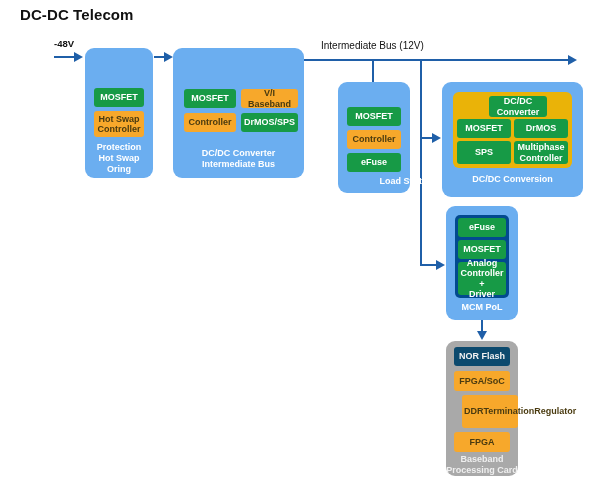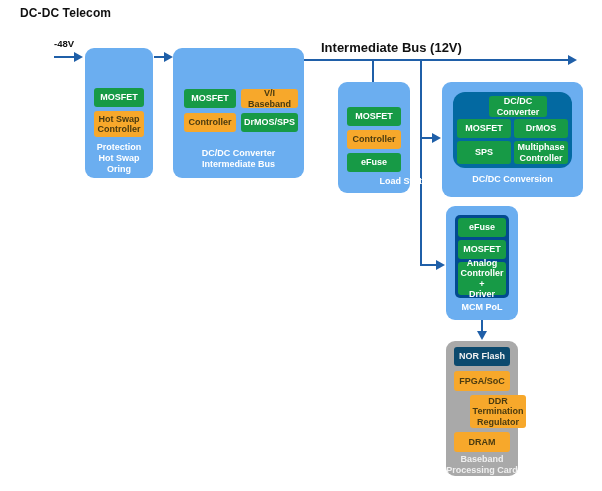--- a/index.html
+++ b/index.html
@@ -1,21 +1,21 @@
 <!DOCTYPE html>
 <html><head>
 <meta charset="utf-8">
 <style>
   html,body{margin:0;padding:0;background:#ffffff;}
   body{width:602px;height:491px;position:relative;overflow:hidden;
        font-family:"Liberation Sans","DejaVu Sans",sans-serif;color:#1a1a1a;}
 
   #page-title{
     position:absolute;left:20px;top:6px;
-    font-size:12px;font-weight:bold;letter-spacing:.1px;color:#111;
+    font-size:15px;font-weight:bold;letter-spacing:.1px;color:#111;
   }
 
   
   #stage{position:absolute;left:0;top:0;width:602px;height:491px;margin-left:40px;}
 
   
   .module{position:absolute;border-radius:9px;box-sizing:border-box;}
   .module.blue{background:#6BAEF0;}
   .module.gray{background:#A9A9A9;}
 
@@ -31,39 +31,39 @@
     position:absolute;box-sizing:border-box;border-radius:3px;
     display:flex;align-items:center;justify-content:center;
     text-align:center;font-weight:bold;font-size:9px;line-height:10.5px;
     padding:1px 2px;
   }
   .chip.green{background:#179A46;color:#ffffff;}
   .chip.orange{background:#F7A82B;color:#4a3b10;}
   .chip.darkgray{background:#0c4a6e;color:#f2f2f2;}
 
   
-  .panel-navy{position:absolute;background:#0369a1;border-radius:12px;box-sizing:border-box;}
+  .panel-navy{position:absolute;background:#eab308;border-radius:6px;box-sizing:border-box;}
   .panel-navy.thin{background:#024A8F;border-radius:5px;}
 
   
   .hline{position:absolute;background:#1F5FA8;height:2px;}
   .vline{position:absolute;background:#1F5FA8;width:2px;}
   .arrow-r{
     position:absolute;width:0;height:0;
     border-top:5px solid transparent;border-bottom:5px solid transparent;
     border-left:9px solid #1F5FA8;
   }
   .arrow-d{
     position:absolute;width:0;height:0;
     border-left:5px solid transparent;border-right:5px solid transparent;
     border-top:9px solid #1F5FA8;
   }
 
   .conn-label{
-    position:absolute;font-size:13px;font-weight:bold;color:#111;white-space:nowrap;
+    position:absolute;font-size:10px;font-weight:normal;color:#111;white-space:nowrap;
   }
   .src-label{
     position:absolute;font-size:9.5px;font-weight:bold;color:#111;white-space:nowrap;
   }
 </style>
 </head>
 <body>
 
 <div id="page-title">DC-DC Telecom</div>
 
@@ -158,25 +158,25 @@
       </div>
     </div>
     <div class="module-label" style="top:96px;">
       <div>MCM PoL</div>
     </div>
   </div>
 
   <div class="module gray" style="left:406px;top:341px;width:72px;height:135px;">
     <div class="chip darkgray" style="left:8px;top:6px;width:56px;height:19px;">NOR Flash</div>
     <div class="chip orange" style="left:8px;top:30px;width:56px;height:20px;">FPGA/SoC</div>
-    <div class="chip orange" style="left:24px;top:54px;width:56px;height:33px;flex-direction:column;">
+    <div class="chip orange" style="left:16px;top:54px;width:56px;height:33px;justify-content:space-between;">
       <span>DDR</span>
       <span>Termination</span>
       <span>Regulator</span>
     </div>
-    <div class="chip orange" style="left:8px;top:91px;width:56px;height:20px;">DRAM</div>
+    <div class="chip orange" style="left:8px;top:91px;width:56px;height:20px;">FPGA</div>
     <div class="module-label" style="top:113px;">
       <div>Baseband</div>
       <div>Processing Card</div>
     </div>
   </div>
 
 </div>
 
 </body></html>

